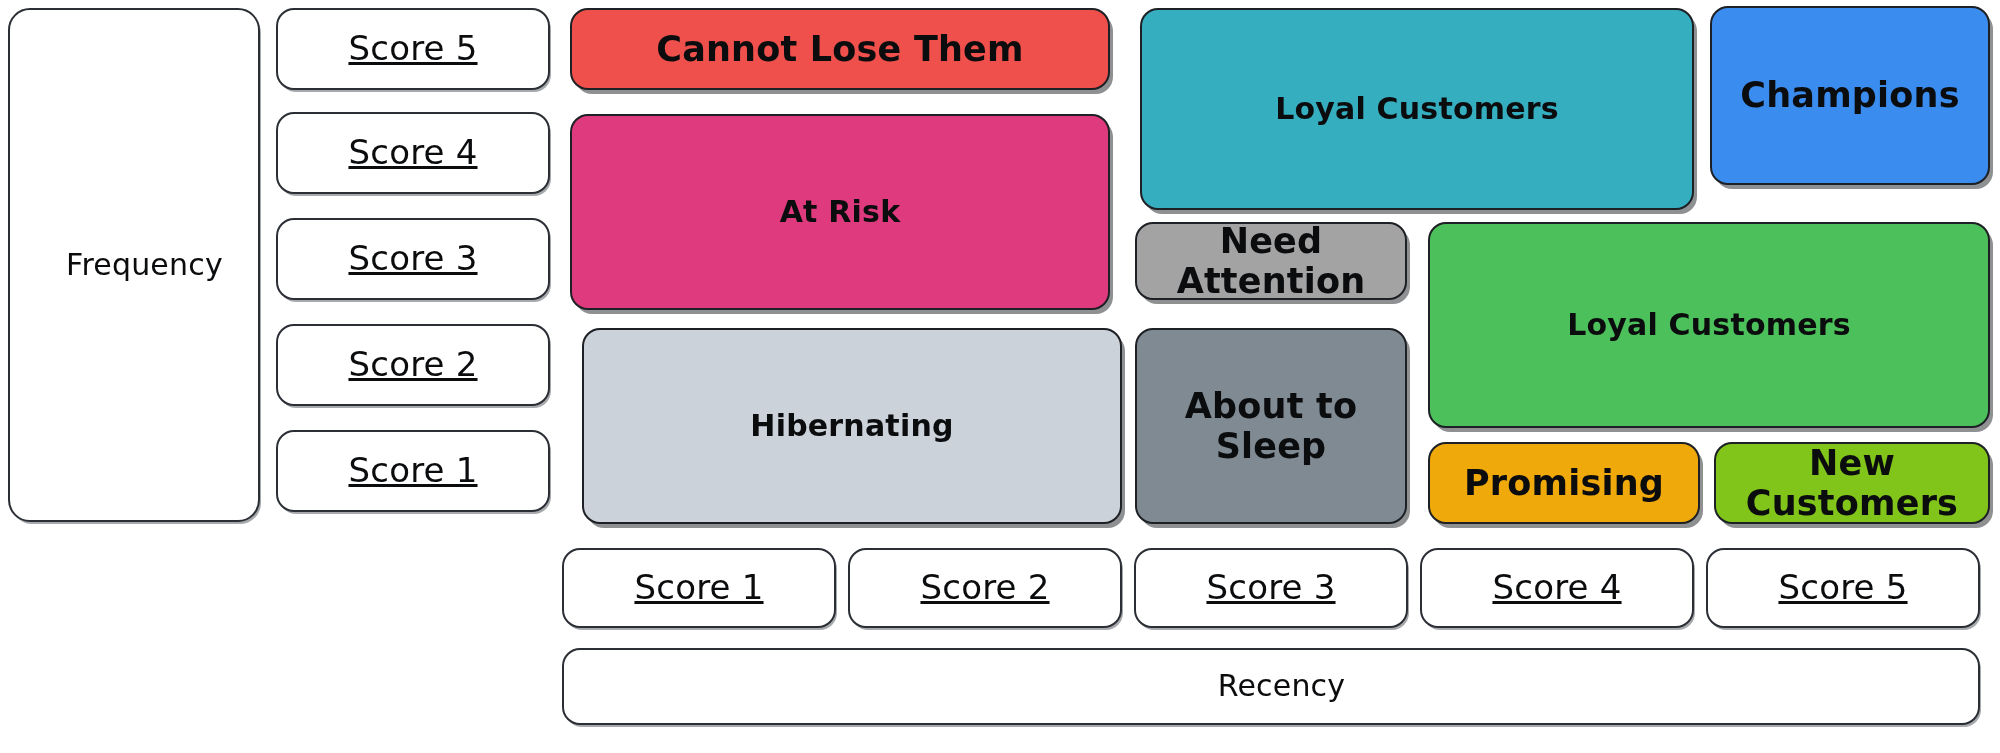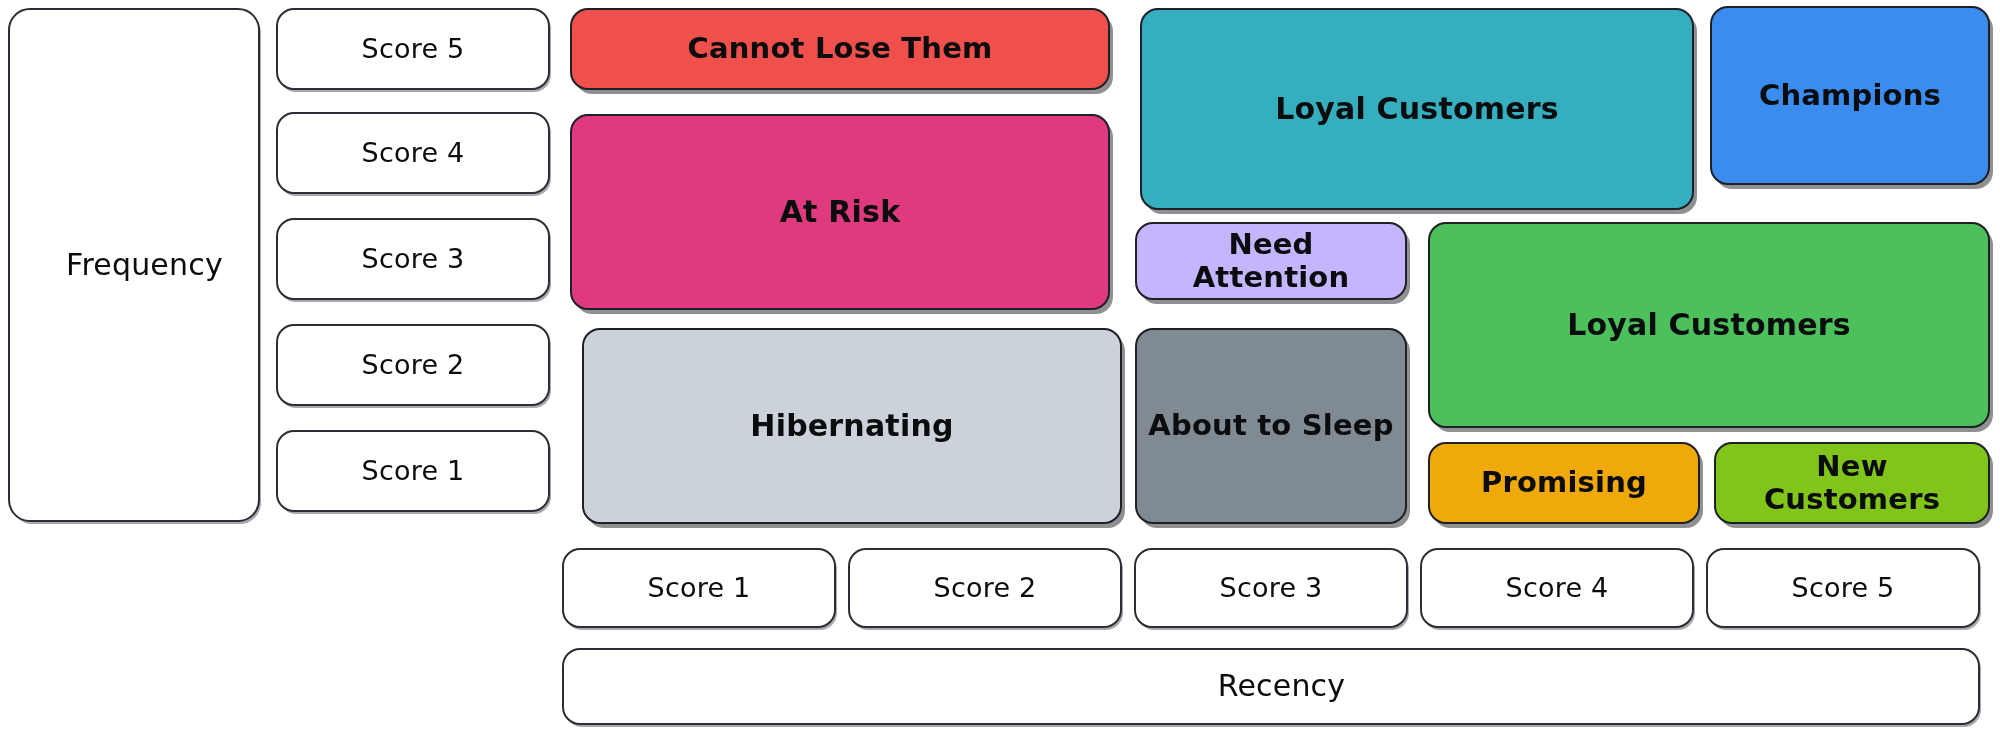--- a/index.html
+++ b/index.html
@@ -42,24 +42,25 @@
   .seg-box {
     border-color: #1d2024;
     border-width: 2px;
     box-shadow: 4px 5px 0 -1px rgba(30,33,38,0.5);
   }
   .axis-title {
     font-size: 30px;
     padding-left: 31px;
   }
   .axis-score {
-    font-size: 27px;
+    font-size: 34px;
+    text-decoration: underline;
   }
   .seg-label {
-    font-size: 29px;
+    font-size: 35px;
     font-weight: 600;
   }
   .seg-label.lg {
     font-size: 30px;
   }
   .vertical-pad {
     border-radius: 22px;
   }
 </style>
 </head>
@@ -76,21 +77,21 @@
   <div class="box axis-box axis-score" style="left:276px; top:430px; width:274px; height:82px;">Score 1</div>
 
   <div class="box seg-box seg-label" style="left:570px; top:8px; width:540px; height:82px; background:#F0504C;">Cannot Lose Them</div>
 
   <div class="box seg-box seg-label lg" style="left:570px; top:114px; width:540px; height:196px; background:#E03A7F;">At Risk</div>
 
   <div class="box seg-box seg-label lg" style="left:582px; top:328px; width:540px; height:196px; background:#CBD2DA;">Hibernating</div>
 
   <div class="box seg-box seg-label lg" style="left:1140px; top:8px; width:554px; height:202px; background:#35AEC0;">Loyal Customers</div>
 
-  <div class="box seg-box seg-label" style="left:1135px; top:222px; width:272px; height:78px; background:#c4b5fd;">Need Attention</div>
+  <div class="box seg-box seg-label" style="left:1135px; top:222px; width:272px; height:78px; background:#a3a3a3;">Need Attention</div>
 
   <div class="box seg-box seg-label" style="left:1135px; top:328px; width:272px; height:196px; background:#808A93;">About to Sleep</div>
 
   <div class="box seg-box seg-label" style="left:1710px; top:6px; width:280px; height:179px; background:#3A8CEE;">Champions</div>
 
   <div class="box seg-box seg-label lg" style="left:1428px; top:222px; width:562px; height:206px; background:#4CC05A;">Loyal Customers</div>
 
   <div class="box seg-box seg-label" style="left:1428px; top:442px; width:272px; height:82px; background:#F0A90B;">Promising</div>
 
   <div class="box seg-box seg-label" style="left:1714px; top:442px; width:276px; height:82px; background:#81C41A;">New Customers</div>

